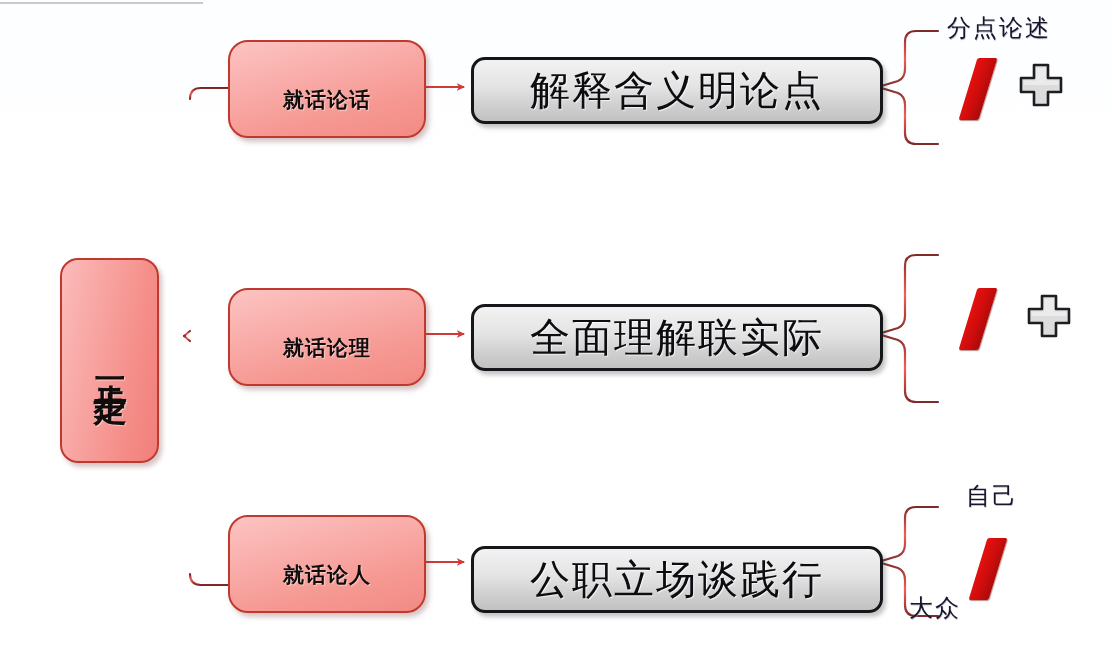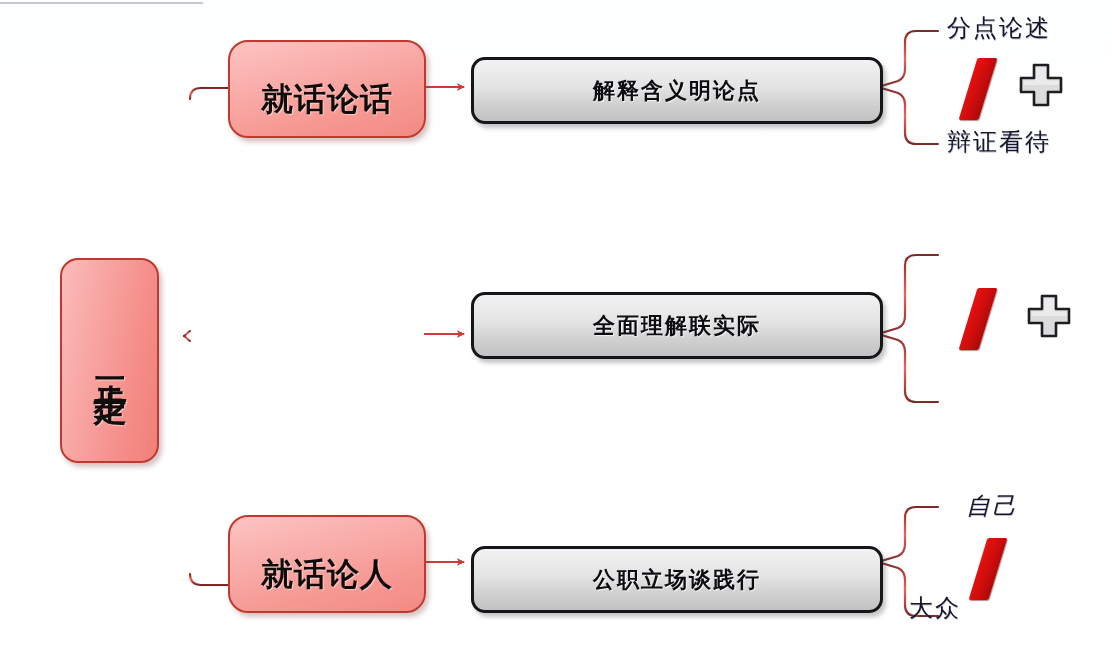--- a/index.html
+++ b/index.html
@@ -64,21 +64,21 @@
     height: 94px;
     border-radius: 20px;
     border: 2px solid #c0392f;
     background: linear-gradient(165deg, #fcc4c2 0%, #f9aeab 35%, #f69892 70%, #f28b84 100%);
     box-shadow: 3px 4px 5px rgba(120,60,60,.30);
     display: flex;
     align-items: center;
     justify-content: center;
   }
   .branch-label {
-    font-size: 32px;
+    font-size: 21px;
     font-weight: 700;
     color: #110c0c;
     letter-spacing: 1px;
     text-shadow: 1px 1px 1px rgba(255,255,255,.5);
     white-space: nowrap;
     margin-top: 21px;
   }
   .b1 { left: 228px; top: 40px; }
   .b2 { left: 228px; top: 288px; }
   .b3 { left: 228px; top: 515px; justify-content: center; }
@@ -90,29 +90,29 @@
     height: 61px;
     border-radius: 14px;
     border: 3px solid #15151a;
     background: linear-gradient(180deg, #f2f2f2 0%, #e3e3e3 45%, #cfcfcf 75%, #c2c2c2 100%);
     box-shadow: 3px 4px 4px rgba(80,80,80,.33);
     display: flex;
     align-items: center;
     justify-content: center;
   }
   .gray-label {
-    font-size: 22px;
-    font-weight: 700;
+    font-size: 40px;
+    font-weight: 400;
     color: #0c0c11;
     letter-spacing: 2px;
     text-shadow: 1px 1px 1px rgba(255,255,255,.75);
     white-space: nowrap;
   }
   .g1 { left: 471px; top: 57px; }
-  .g2 { left: 471px; top: 292px; }
+  .g2 { left: 471px; top: 304px; }
   .g3 { left: 471px; top: 546px; }
 
   
   .outcome-text {
     position: absolute;
     font-size: 24px;
     font-weight: 400;
     color: #16162b;
     letter-spacing: 2px;
     white-space: nowrap;
@@ -209,36 +209,38 @@
     <span class="gray-label">解释含义明论点</span>
   </div>
   <div class="outcome-text" style="left:947px; top:12px;">分点论述</div>
   <div class="slash-icon" style="left:968px; top:58px;"></div>
   <div class="plus-icon" style="left:1018px; top:62px;">
     <svg viewBox="0 0 46 46" width="46" height="46">
       <path d="M16,3 H30 V16 H43 V30 H30 V43 H16 V30 H3 V16 H16 Z" fill="#dcdcdc" stroke="#1d1d22" stroke-width="2.6" stroke-linejoin="round"></path>
       <path d="M18,5.5 H28 V18.5 H40.5 V23 H5.5 V18.5 H18 Z" fill="#f0f0f0" opacity=".75"></path>
     </svg>
   </div>
-  <div class="outcome-text" style="left:947px; top:126px;">辩证看待</div>
-
+
+  <div class="branch-node b2">
+    <span class="branch-label">就话论理</span>
+  </div>
   <div class="gray-box g2">
     <span class="gray-label">全面理解联实际</span>
   </div>
   <div class="slash-icon" style="left:968px; top:288px;"></div>
   <div class="plus-icon" style="left:1026px; top:293px;">
     <svg viewBox="0 0 46 46" width="46" height="46">
       <path d="M16,3 H30 V16 H43 V30 H30 V43 H16 V30 H3 V16 H16 Z" fill="#dcdcdc" stroke="#1d1d22" stroke-width="2.6" stroke-linejoin="round"></path>
       <path d="M18,5.5 H28 V18.5 H40.5 V23 H5.5 V18.5 H18 Z" fill="#f0f0f0" opacity=".75"></path>
     </svg>
   </div>
 
   <div class="branch-node b3">
     <span class="branch-label">就话论人</span>
   </div>
   <div class="gray-box g3">
     <span class="gray-label">公职立场谈践行</span>
   </div>
-  <div class="outcome-text" style="left:966px; top:490px;font-style:italic;">自己</div>
+  <div class="outcome-text" style="left:966px; top:480px;">自己</div>
   <div class="slash-icon" style="left:978px; top:538px;"></div>
   <div class="outcome-text" style="left:909px; top:592px;">大众</div>
 
 </div>
 
 </body></html>

